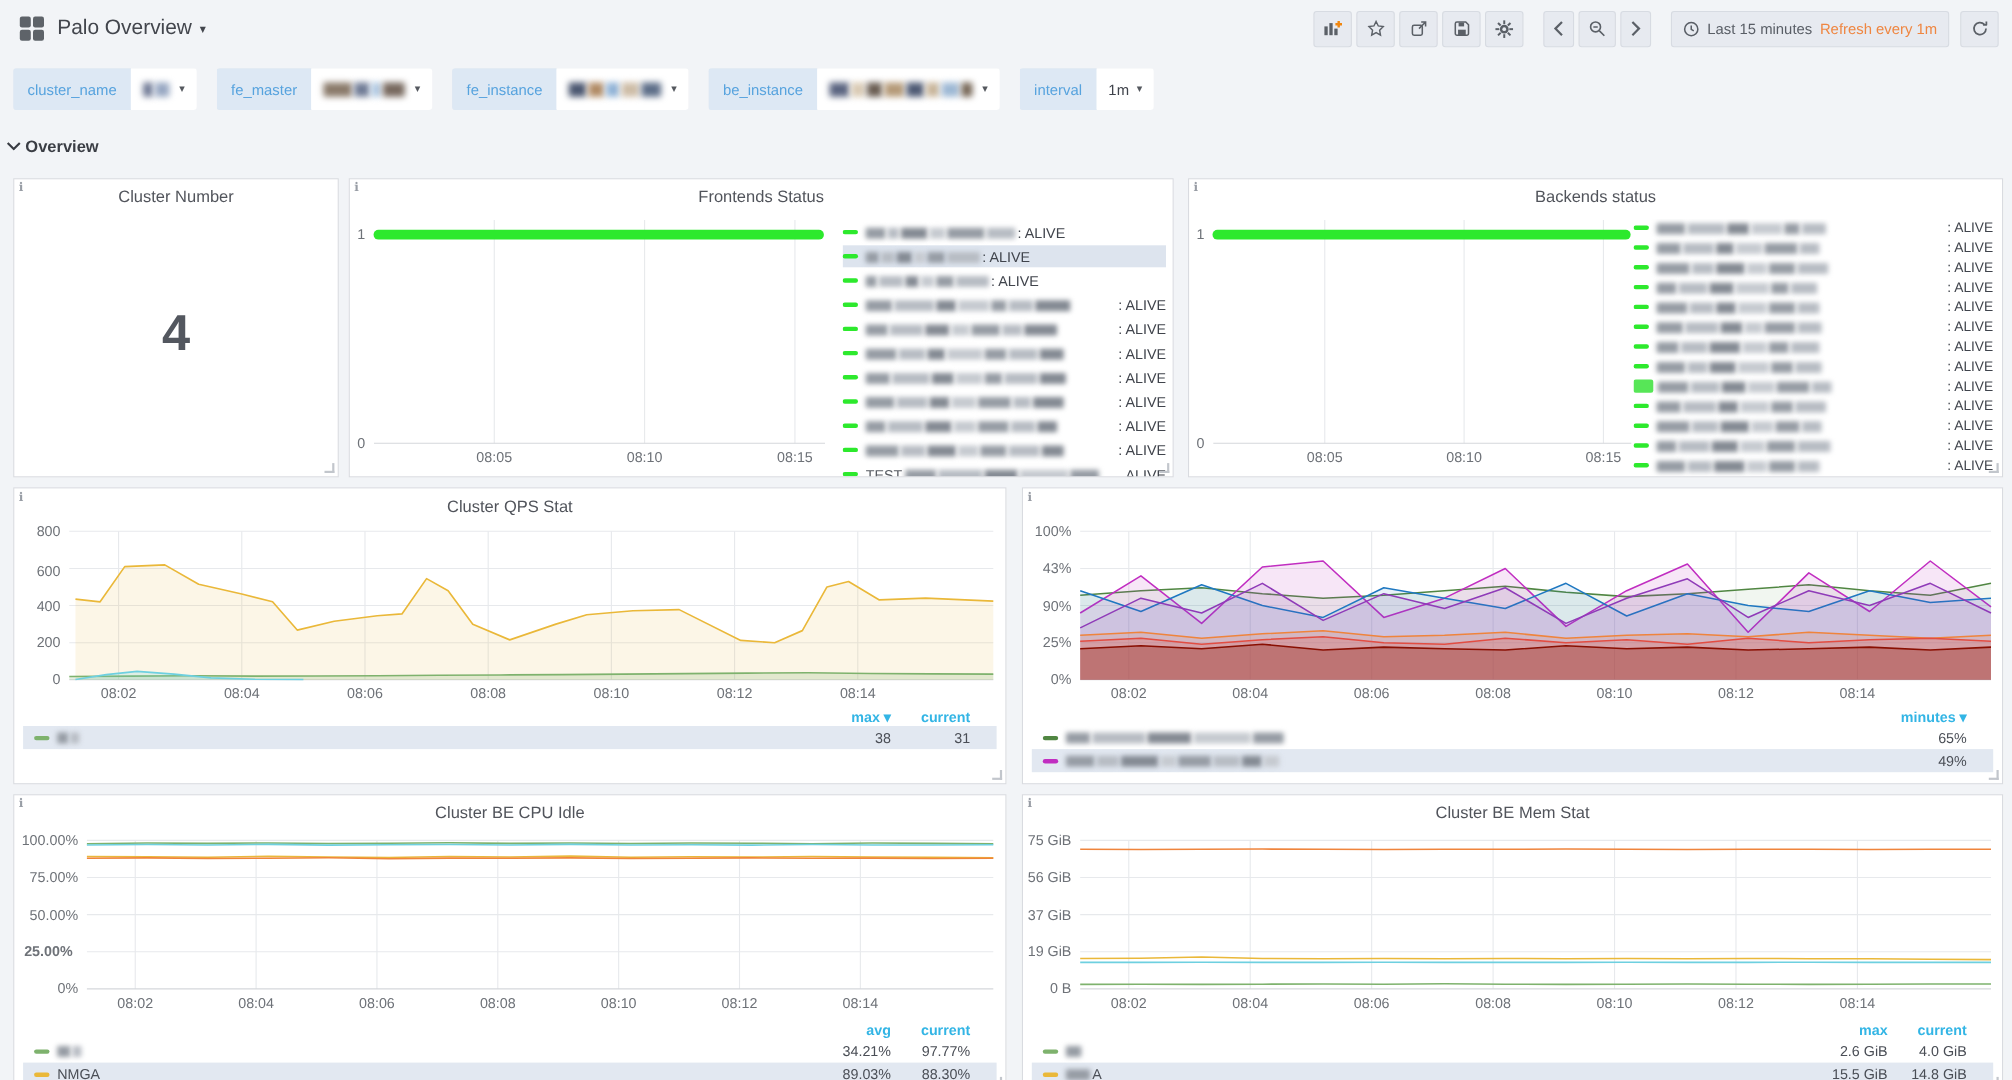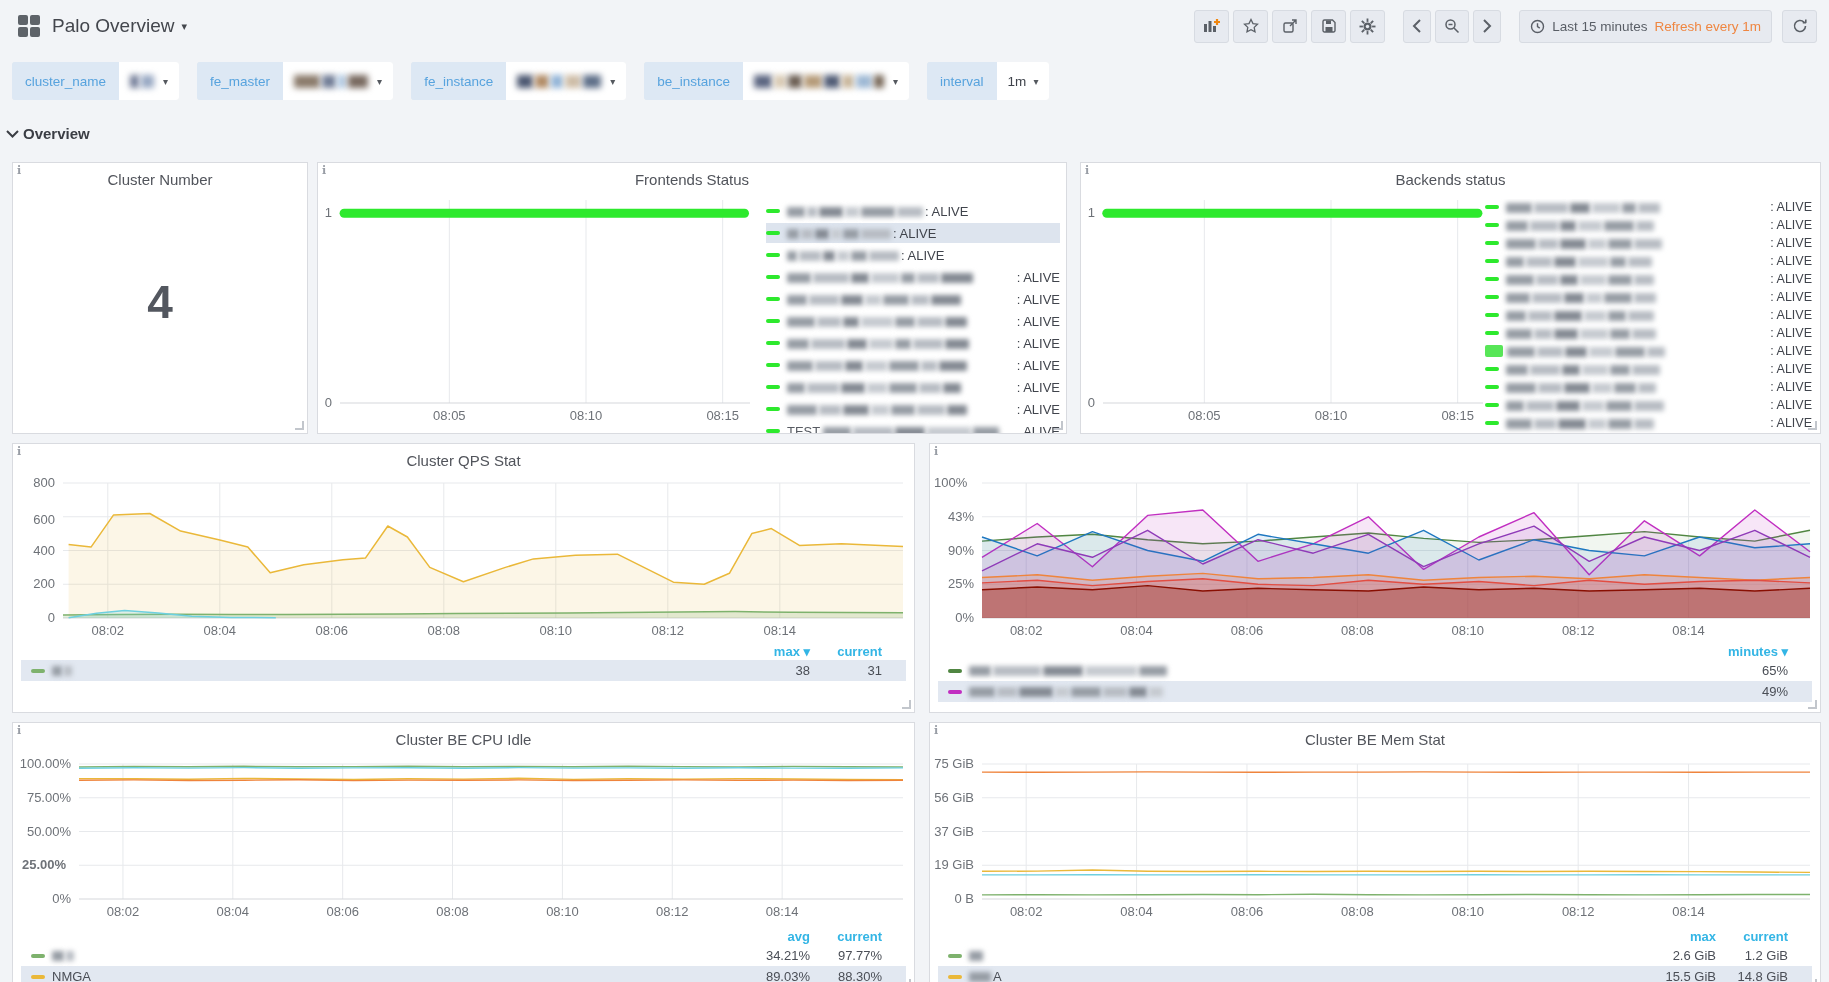--- a/index.html
+++ b/index.html
@@ -489,21 +489,21 @@
         <path d="M48.0 61.0 L103.2 79.9 L158.4 55.6 L213.6 74.5 L268.8 85.3 L324.0 58.3 L379.2 67.8 L434.4 77.2 L489.6 54.3 L544.8 84.0 L600.0 63.7 L655.2 74.5 L710.4 79.9 L765.6 61.0 L820.8 71.8 L876.0 67.8" fill="none" stroke="#1f78c1" stroke-width="1.4" stroke-linecap="butt" stroke-linejoin="round"></path>
         <path d="M48.0 94.8 L103.2 67.8 L158.4 81.3 L213.6 54.3 L268.8 88.0 L324.0 63.7 L379.2 77.2 L434.4 58.3 L489.6 90.7 L544.8 67.8 L600.0 50.2 L655.2 85.3 L710.4 61.0 L765.6 74.5 L820.8 54.3 L876.0 81.3 L876.0 142 L48.0 142 Z" fill="#8f3bb8" fill-opacity="0.1" stroke="none"></path>
         <path d="M48.0 94.8 L103.2 67.8 L158.4 81.3 L213.6 54.3 L268.8 88.0 L324.0 63.7 L379.2 77.2 L434.4 58.3 L489.6 90.7 L544.8 67.8 L600.0 50.2 L655.2 85.3 L710.4 61.0 L765.6 74.5 L820.8 54.3 L876.0 81.3" fill="none" stroke="#8f3bb8" stroke-width="1.4" stroke-linecap="butt" stroke-linejoin="round"></path>
         <path d="M48.0 101.5 L103.2 98.8 L158.4 104.2 L213.6 100.2 L268.8 97.4 L324.0 102.8 L379.2 101.5 L434.4 98.8 L489.6 104.2 L544.8 101.5 L600.0 100.2 L655.2 102.8 L710.4 98.8 L765.6 101.5 L820.8 104.2 L876.0 101.5 L876.0 142 L48.0 142 Z" fill="#ef843c" fill-opacity="0.18" stroke="none"></path>
         <path d="M48.0 101.5 L103.2 98.8 L158.4 104.2 L213.6 100.2 L268.8 97.4 L324.0 102.8 L379.2 101.5 L434.4 98.8 L489.6 104.2 L544.8 101.5 L600.0 100.2 L655.2 102.8 L710.4 98.8 L765.6 101.5 L820.8 104.2 L876.0 101.5" fill="none" stroke="#ef843c" stroke-width="1.4" stroke-linecap="butt" stroke-linejoin="round"></path>
         <path d="M48.0 106.9 L103.2 104.2 L158.4 109.6 L213.6 105.5 L268.8 102.8 L324.0 108.3 L379.2 109.6 L434.4 104.2 L489.6 108.3 L544.8 105.5 L600.0 109.6 L655.2 104.2 L710.4 108.3 L765.6 105.5 L820.8 104.2 L876.0 106.9 L876.0 142 L48.0 142 Z" fill="#e24d42" fill-opacity="0.22" stroke="none"></path>
         <path d="M48.0 106.9 L103.2 104.2 L158.4 109.6 L213.6 105.5 L268.8 102.8 L324.0 108.3 L379.2 109.6 L434.4 104.2 L489.6 108.3 L544.8 105.5 L600.0 109.6 L655.2 104.2 L710.4 108.3 L765.6 105.5 L820.8 104.2 L876.0 106.9" fill="none" stroke="#e24d42" stroke-width="1.4" stroke-linecap="butt" stroke-linejoin="round"></path>
         <path d="M48.0 113.7 L103.2 111.0 L158.4 113.7 L213.6 109.6 L268.8 115.0 L324.0 112.3 L379.2 113.7 L434.4 115.0 L489.6 111.0 L544.8 113.7 L600.0 112.3 L655.2 115.0 L710.4 113.7 L765.6 112.3 L820.8 115.0 L876.0 112.3 L876.0 142 L48.0 142 Z" fill="#890f02" fill-opacity="0.3" stroke="none"></path>
         <path d="M48.0 113.7 L103.2 111.0 L158.4 113.7 L213.6 109.6 L268.8 115.0 L324.0 112.3 L379.2 113.7 L434.4 115.0 L489.6 111.0 L544.8 113.7 L600.0 112.3 L655.2 115.0 L710.4 113.7 L765.6 112.3 L820.8 115.0 L876.0 112.3" fill="none" stroke="#890f02" stroke-width="1.4" stroke-linecap="butt" stroke-linejoin="round"></path>
       </svg>
-      <span class="tk" style="left: 0px; width: 40px; top: -1px;">100%</span>
+      <span class="tk" style="left: 0px; width: 40px; text-align: right; top: -1px;">100%</span>
       <span class="tk" style="left: 0px; width: 40px; text-align: right; top: 32.75px;">43%</span>
       <span class="tk" style="left: 0px; width: 40px; text-align: right; top: 66.5px;">90%</span>
       <span class="tk" style="left: 0px; width: 40px; text-align: right; top: 100.25px;">25%</span>
       <span class="tk" style="left: 0px; width: 40px; text-align: right; top: 134px;">0%</span>
       <span class="tk" style="left: 92.16px; top: 147px; transform: translateX(-50%);">08:02</span>
       <span class="tk" style="left: 202.56px; top: 147px; transform: translateX(-50%);">08:04</span>
       <span class="tk" style="left: 312.96px; top: 147px; transform: translateX(-50%);">08:06</span>
       <span class="tk" style="left: 423.36px; top: 147px; transform: translateX(-50%);">08:08</span>
       <span class="tk" style="left: 533.76px; top: 147px; transform: translateX(-50%);">08:10</span>
       <span class="tk" style="left: 644.16px; top: 147px; transform: translateX(-50%);">08:12</span>
@@ -645,21 +645,21 @@
         <span class="lt-hdr">max</span>
         <span class="lt-hdr">current</span>
       </div>
       <div class="lt-row">
         <span class="lt-dash" style="background:#7eb26d"></span>
         <span class="lt-name">
           <span class="bl" style="width:14px;background:#969ca4;height:10px;"></span>
         </span>
         <span class="lt-sp"></span>
         <span class="lt-val">2.6 GiB</span>
-        <span class="lt-val">1.2 GiB</span>
+        <span class="lt-val">4.0 GiB</span>
       </div>
       <div class="lt-row hl">
         <span class="lt-dash" style="background:#eab839"></span>
         <span class="lt-name"><span class="bl" style="width:22px;background:#969ca4;height:10px;"></span>A</span>
         <span class="lt-sp"></span>
         <span class="lt-val">15.5 GiB</span>
         <span class="lt-val">14.8 GiB</span>
       </div>
     </div>
   <span class="resize"></span>

